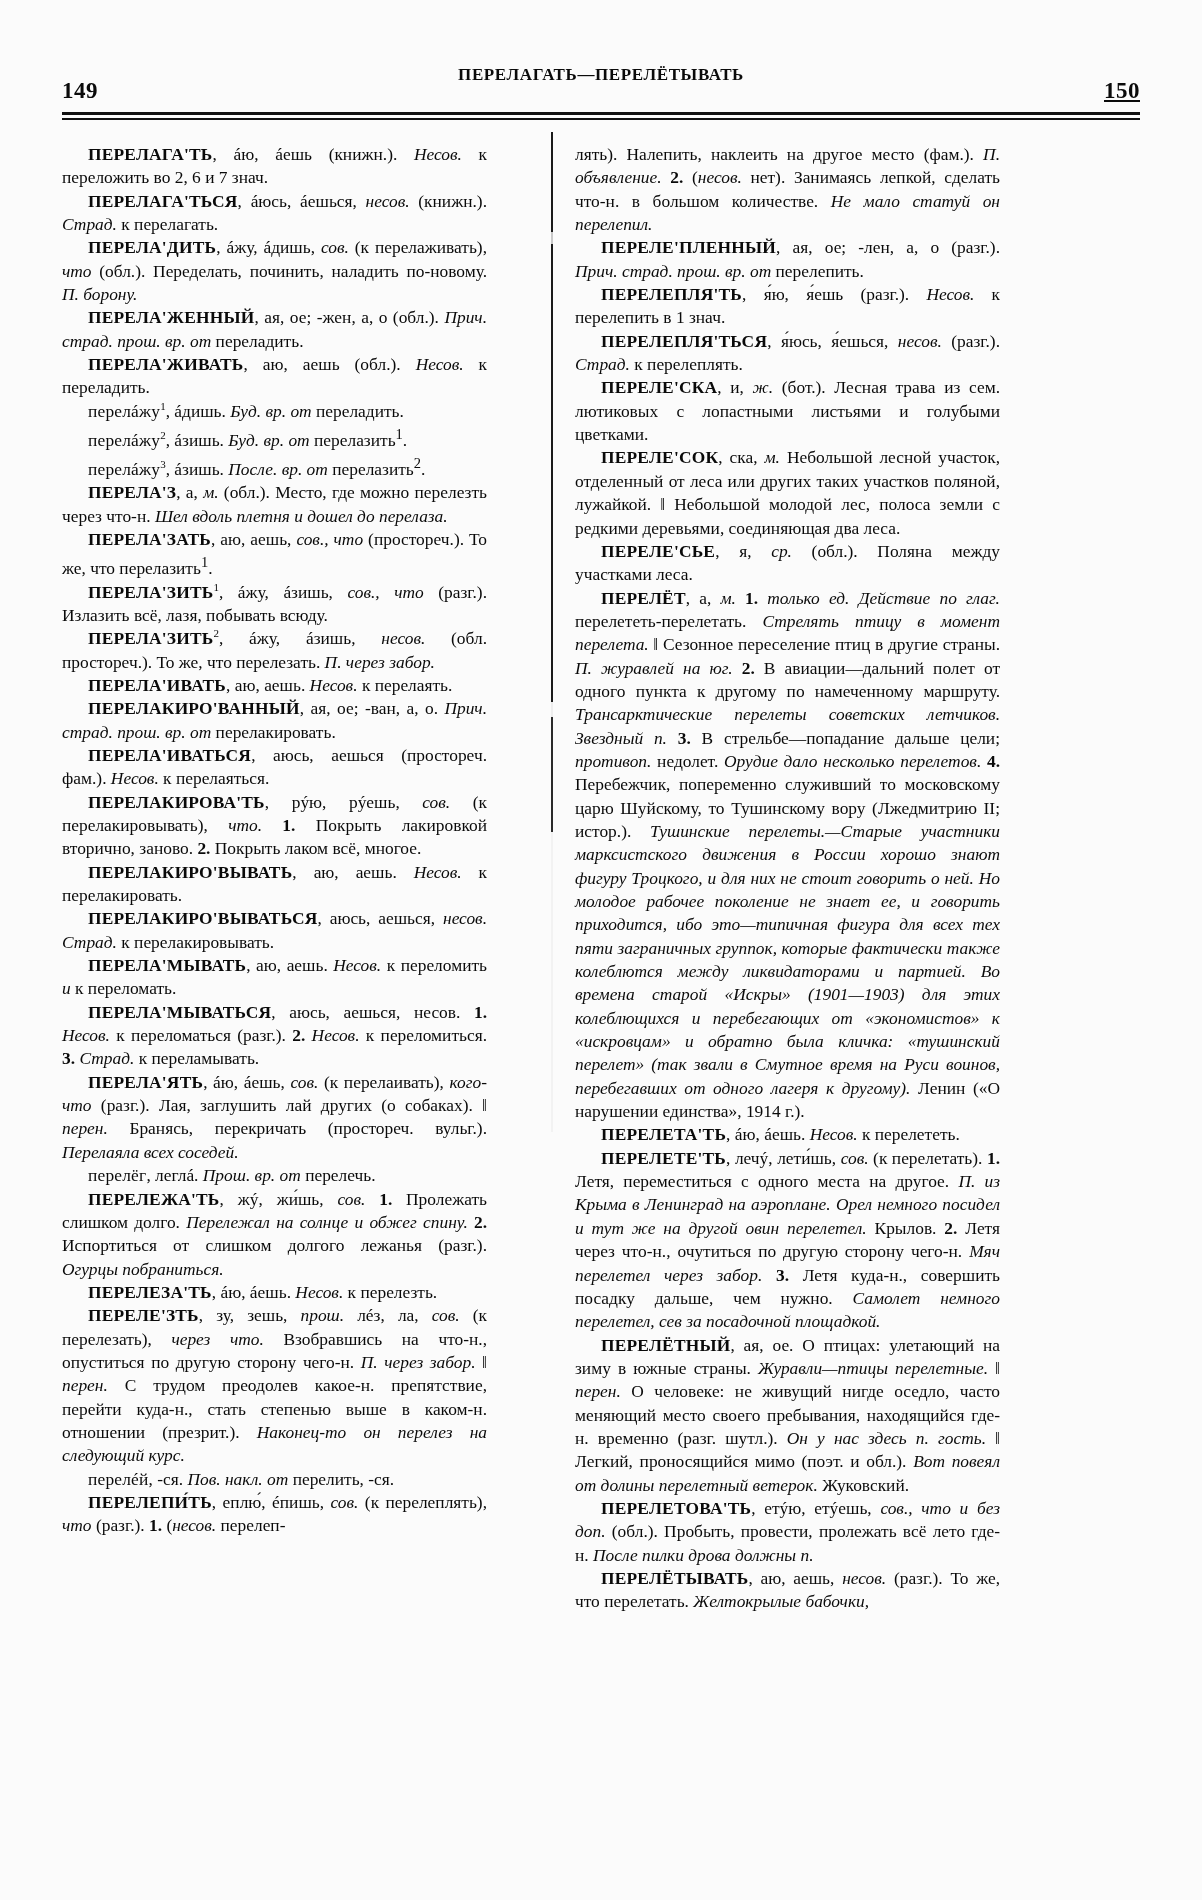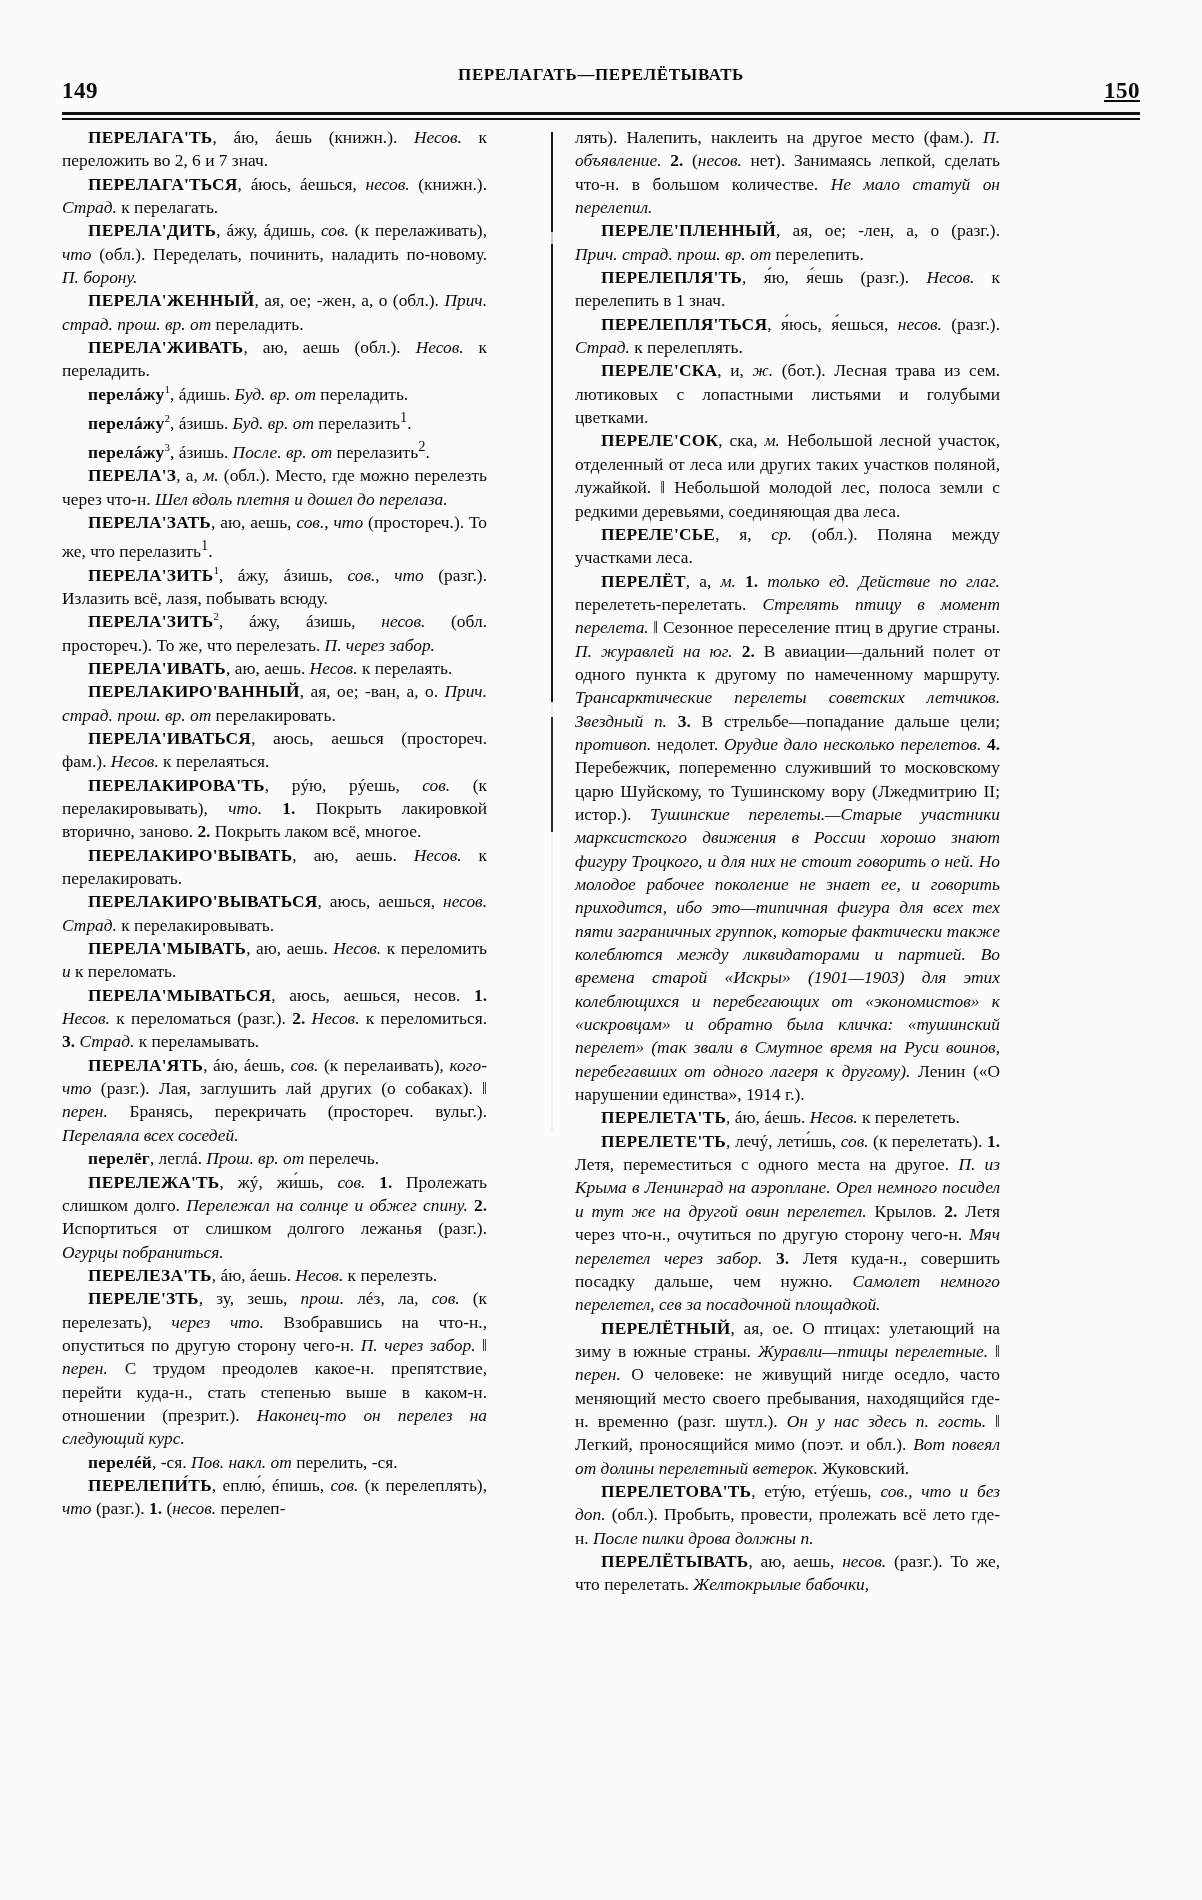--- a/index.html
+++ b/index.html
@@ -60,21 +60,21 @@
   
   .cols {
     position: absolute;
     left: 62px;
     top: 126px;
     width: 1078px;
     height: 1640px;
   }
   .col {
     position: absolute;
-    top: 0;
+    top: 17px;
     width: 425px;
     font-size: 17.4px;
     line-height: 23.35px;
     text-align: justify;
     text-justify: inter-word;
     hyphens: manual;
   }
   .col-1 { left: 0; }
   .col-2 { left: 513px; }
   .divider {
@@ -90,21 +90,21 @@
        #ededed 570px, #ededed 585px,
        #2a2a2a 585px, #2a2a2a 700px,
        #f2f2f2 700px, #f2f2f2 1000px);
   }
   p.entry {
     margin: 0;
     text-indent: 26px;
   }
   p.entry.cont { text-indent: 0; }
   .hw   { font-weight: bold; letter-spacing: .2px; }
-  .hw.small { font-weight: bold; }
+  .hw.small { font-weight: normal; }
   .sup  { font-size: 11px; vertical-align: super; line-height: 0; }
 </style>
 </head>
 <body>
 
 <div class="page">
 
   <div class="header">
     <span class="folio folio-left">149</span>
     <span class="runhead">ПЕРЕЛАГАТЬ—ПЕРЕЛЁТЫВАТЬ</span>

